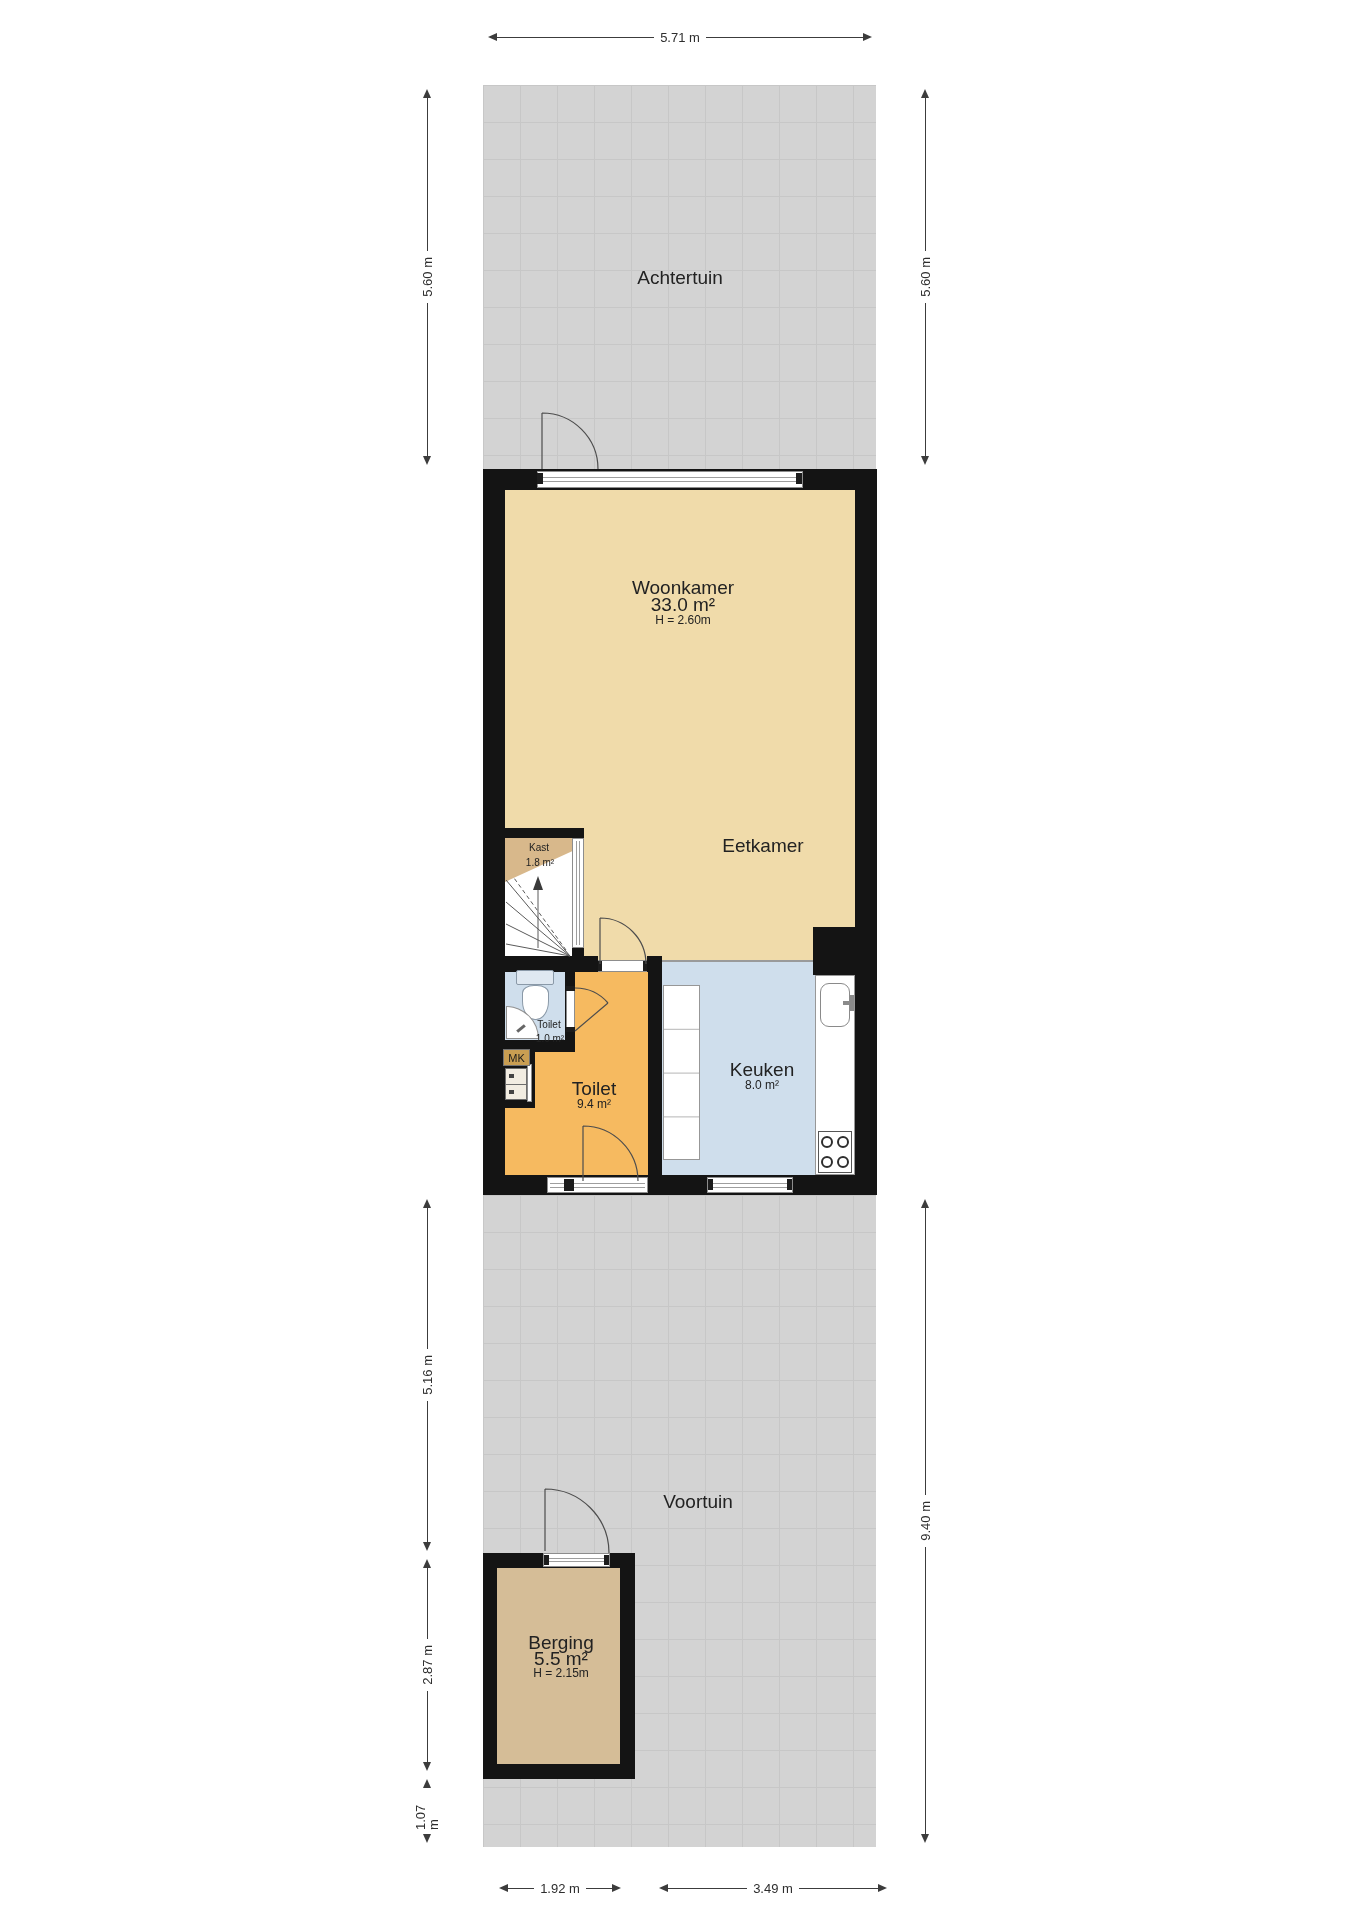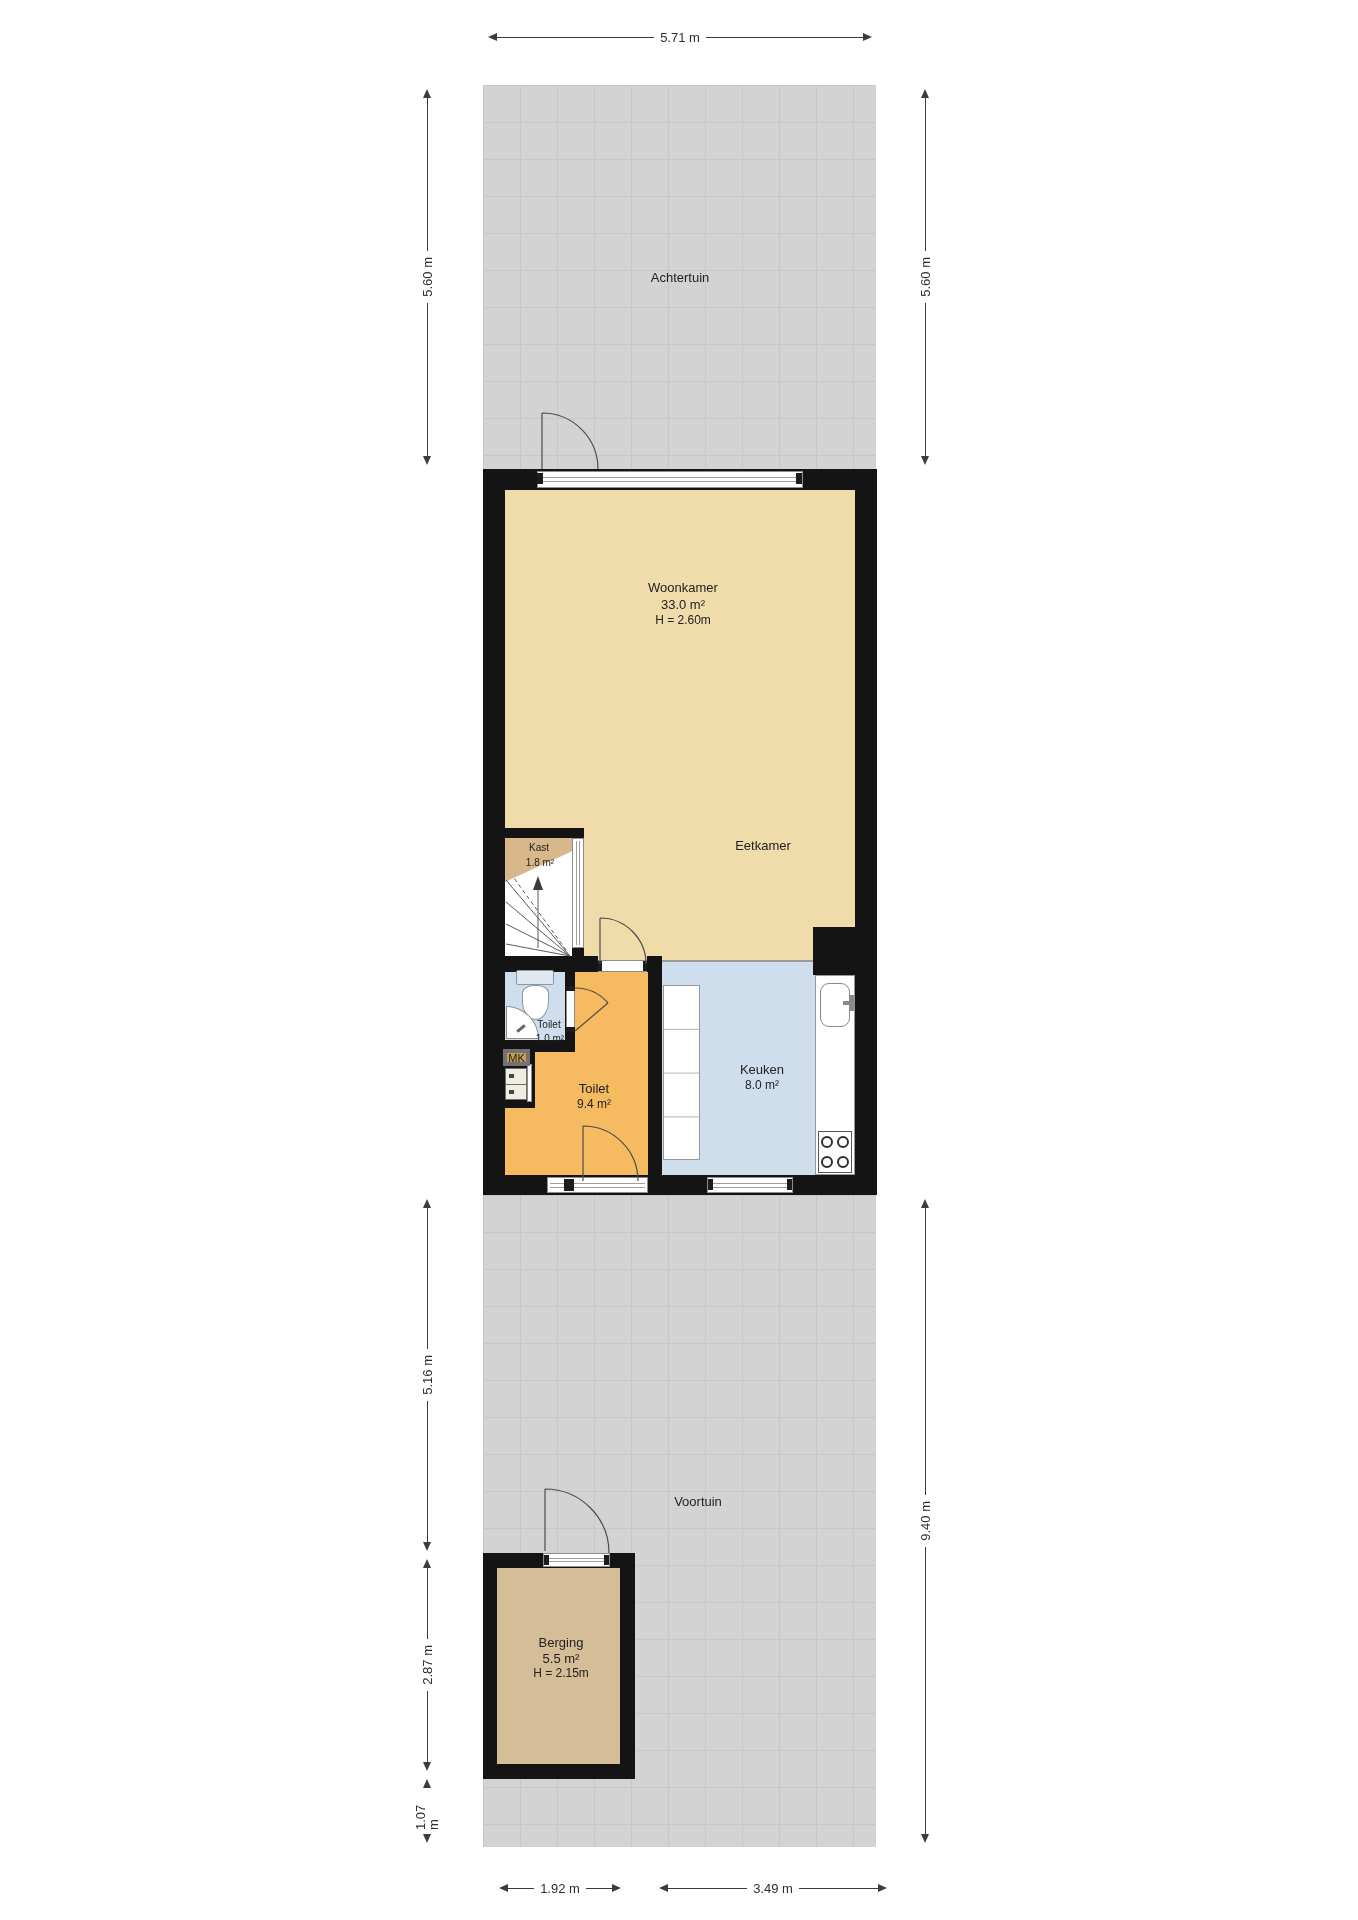--- a/index.html
+++ b/index.html
@@ -21,38 +21,38 @@
   .band{position:absolute;background:#fff;border:1px solid #8d8d8d;box-sizing:border-box;}
   .band-h::before,.band-h::after{content:"";position:absolute;left:2px;right:2px;height:1px;background:#9e9e9e;}
   .band-h::before{top:34%;}
   .band-h::after{top:62%;}
   .band-v::before,.band-v::after{content:"";position:absolute;top:2px;bottom:2px;width:1px;background:#9e9e9e;}
   .band-v::before{left:30%;}
   .band-v::after{left:62%;}
   .cap{position:absolute;background:#1c1c1c;}
   .sep{position:absolute;background:#9a9a9a;}
   
-  .tl{position:absolute;transform:translate(-50%,-50%);white-space:nowrap;color:#222;font-size:13px;line-height:1.1;text-align:center;}
+  .tl{position:absolute;transform:translate(-50%,-50%);white-space:nowrap;color:#222;font-size:19px;line-height:1.1;text-align:center;}
   .tl.small{font-size:10px;}
   .tl.sub{font-size:12px;}
   
   .fixture{position:absolute;box-sizing:border-box;}
   .cabinets{background:#fff;border:1px solid #979797;
     background-image:linear-gradient(#b5b5b5 1px, transparent 1px);
     background-size:100% 43.8px;background-position:0 -1px;}
   .counter{background:#fff;border:1px solid #979797;}
   .ksink{background:#fff;border:1px solid #8a8a8a;border-radius:9px;}
   .faucet{background:#8a8a8a;}
   .stove{background:#fff;border:1px solid #555;display:grid;grid-template-columns:1fr 1fr;grid-template-rows:1fr 1fr;align-items:center;justify-items:center;}
   .burner{width:12px;height:12px;border-radius:50%;border:2px solid #2e2e2e;background:#fff;box-sizing:border-box;}
   .wc-tank{background:#dfe8f1;border:1px solid #8a99a8;border-radius:2px;}
   .wc-bowl{background:#fff;border:1px solid #8a99a8;border-radius:12px 12px 13px 13px / 8px 8px 19px 19px;}
   .corner-sink{background:#fff;border:1px solid #909090;border-radius:0 100% 0 0;}
   .corner-sink::after{content:"";position:absolute;left:9px;bottom:8px;width:10px;height:3px;background:#666;transform:rotate(-40deg);}
-  .mk-box{background:#c99e52;border:4px solid #737373;box-sizing:border-box;display:flex;align-items:center;justify-content:center;font-size:11px;color:#1c1c1c;}
+  .mk-box{background:#c99e52;border:1px solid #737373;box-sizing:border-box;display:flex;align-items:center;justify-content:center;font-size:11px;color:#1c1c1c;}
   .meter{background:#f2ede2;border:1px solid #6d6d6d;
     background-image:linear-gradient(#6d6d6d 1px, transparent 1px);
     background-size:100% 16px;background-position:0 15px;}
   .meter i{position:absolute;left:3px;width:5px;height:4px;background:#444;}
   
   .dim{position:absolute;color:#2e2e2e;}
   .dh{display:flex;align-items:center;height:16px;}
   .dh .l{flex:1;height:1px;background:#3c3c3c;}
   .dh .lab{padding:0 6px;font-size:13px;line-height:1;}
   .ah-l{width:0;height:0;border:4px solid transparent;border-right:9px solid #3c3c3c;margin-right:-2px;}

